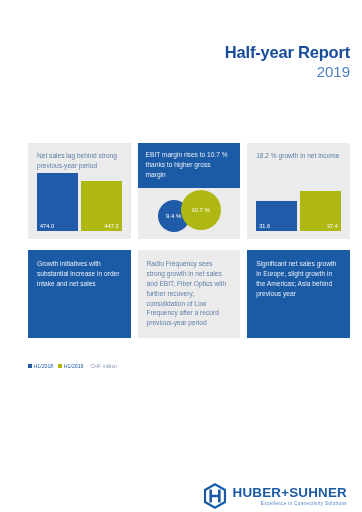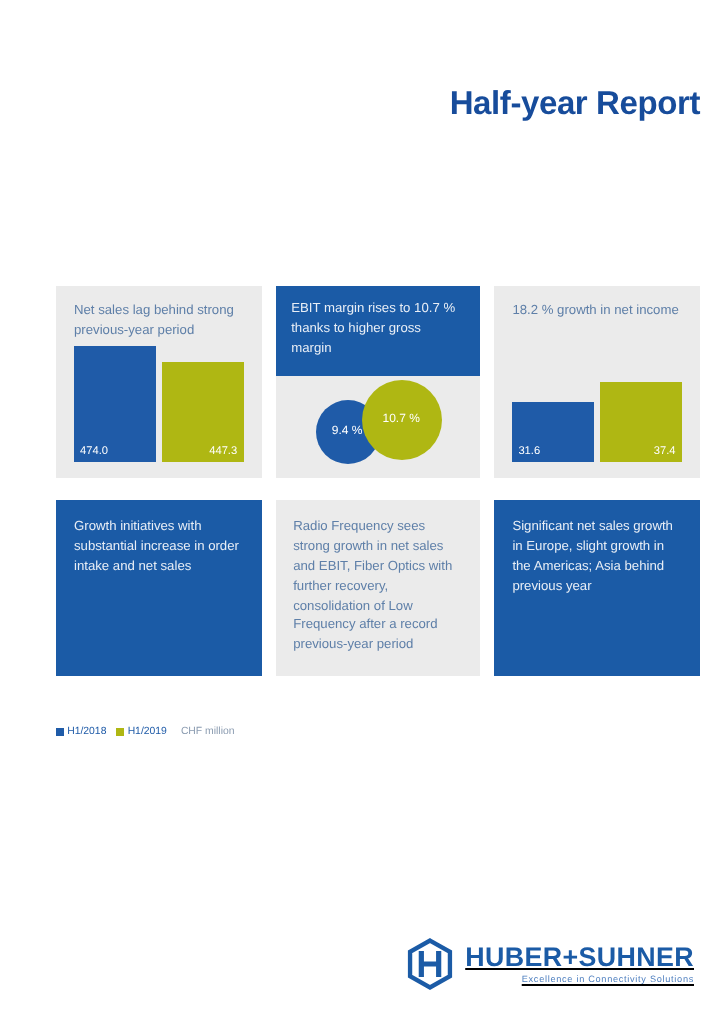--- a/index.html
+++ b/index.html
@@ -181,25 +181,24 @@
   .sw-green { background: #AFB713; }
   .legend-unit {
     color: #8A9BB0;
     margin-left: 2px;
   }
 
   
   .logo {
     position: absolute;
     right: 15px;
-    bottom: 17px;
+    bottom: 3px;
     display: flex;
     align-items: center;
     gap: 5px;
-    text-decoration: underline;
   }
   .logo-mark {
     width: 26px;
     height: 26px;
     flex: none;
   }
   .logo-text-wrap { text-align: right; }
   .logo-name {
     font-size: 13.4px;
     font-weight: bold;
@@ -213,20 +212,21 @@
     letter-spacing: 0.35px;
     margin-top: 2.5px;
     line-height: 1;
   }
 </style>
 </head>
 <body>
 
 <div class="header">
   <div class="header-title">Half-year Report</div>
+  <div class="header-year">2019</div>
 </div>
 
 <div class="grid">
 
   <div class="row row-1">
 
     <div class="card card-grey">
       <div class="card-text">Net sales lag behind strong previous-year period</div>
       <div class="bars">
         <div class="bar bar-blue" style="height:58px">

